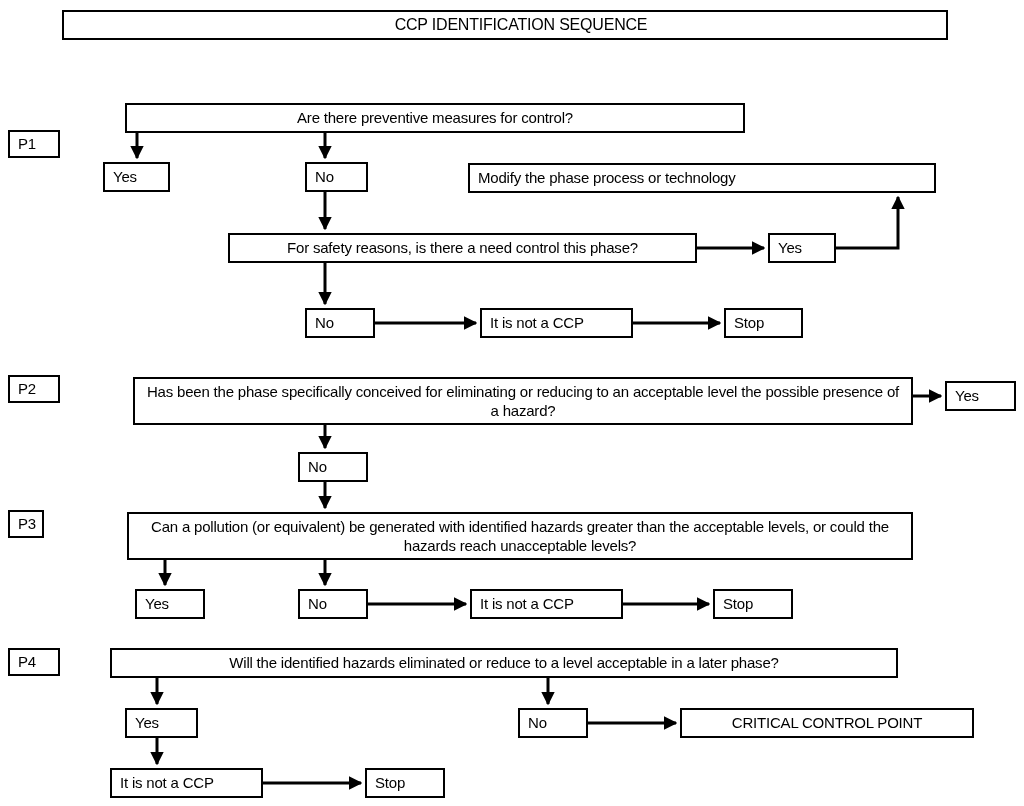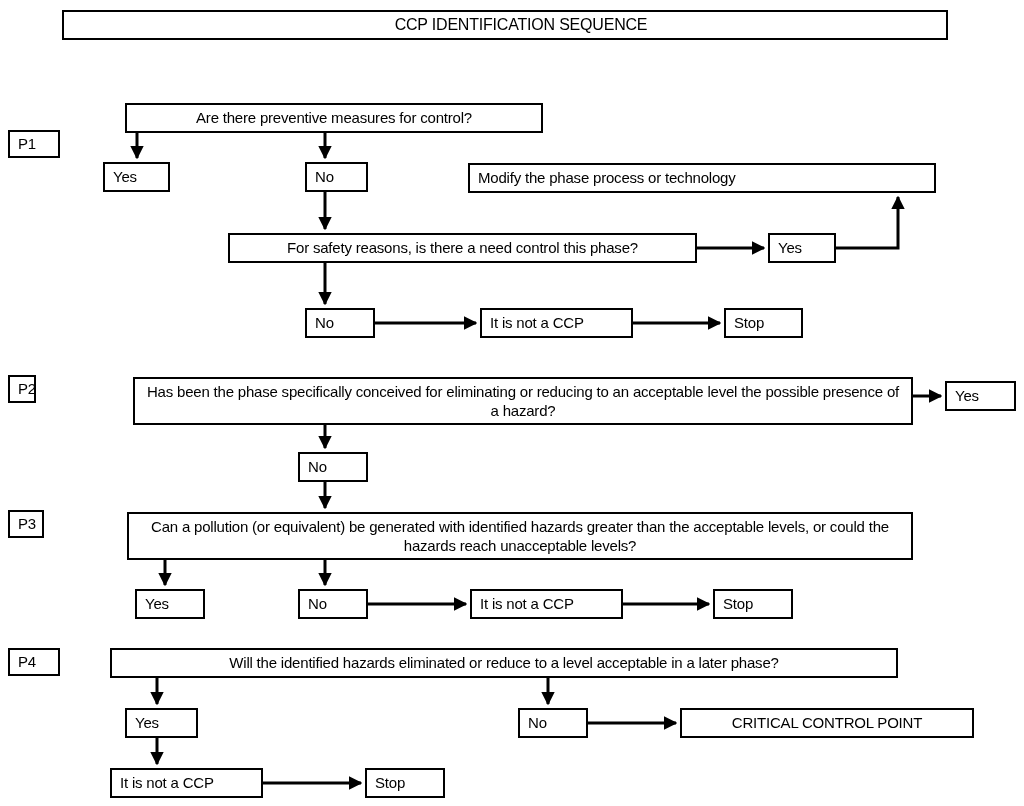--- a/index.html
+++ b/index.html
@@ -78,31 +78,31 @@
     <line x1="157" y1="678" x2="157" y2="704" marker-end="url(#arrow)"></line>
     <line x1="548" y1="678" x2="548" y2="704" marker-end="url(#arrow)"></line>
     <line x1="588" y1="723" x2="676" y2="723" marker-end="url(#arrow)"></line>
     <line x1="157" y1="738" x2="157" y2="764" marker-end="url(#arrow)"></line>
     <line x1="263" y1="783" x2="361" y2="783" marker-end="url(#arrow)"></line>
   </svg>
 
   <div class="box title" style="left:62px; top:10px; width:886px; height:30px;">CCP IDENTIFICATION SEQUENCE</div>
 
   <div class="box left" style="left:8px; top:104px; width:52px; height:28px;margin-top:26px;">P1</div>
-  <div class="box" style="left:125px; top:103px; width:418px; height:30px;">Are there preventive measures for control?</div>
+  <div class="box" style="left:125px; top:103px; width:620px; height:30px;">Are there preventive measures for control?</div>
   <div class="box left" style="left:103px; top:162px; width:67px; height:30px;">Yes</div>
   <div class="box left" style="left:305px; top:162px; width:63px; height:30px;">No</div>
   <div class="box left" style="left:468px; top:163px; width:468px; height:30px;">Modify the phase process or technology</div>
   <div class="box" style="left:228px; top:233px; width:469px; height:30px;">For safety reasons, is there a need control this phase?</div>
   <div class="box left" style="left:768px; top:233px; width:68px; height:30px;">Yes</div>
   <div class="box left" style="left:305px; top:308px; width:70px; height:30px;">No</div>
   <div class="box left" style="left:480px; top:308px; width:153px; height:30px;">It is not a CCP</div>
   <div class="box left" style="left:724px; top:308px; width:79px; height:30px;">Stop</div>
 
-  <div class="box left" style="left:8px; top:375px; width:28px; height:28px;">P2</div>
+  <div class="box left" style="left:8px; top:375px; width:52px; height:28px;">P2</div>
   <div class="box" style="left:133px; top:377px; width:780px; height:48px;">Has been the phase specifically conceived for eliminating or reducing to an acceptable level the possible presence of a hazard?</div>
   <div class="box left" style="left:945px; top:381px; width:71px; height:30px;">Yes</div>
   <div class="box left" style="left:298px; top:452px; width:70px; height:30px;">No</div>
 
   <div class="box left" style="left:8px; top:510px; width:36px; height:28px;">P3</div>
   <div class="box" style="left:127px; top:512px; width:786px; height:48px;">Can a pollution (or equivalent) be generated with identified hazards greater than the acceptable levels, or could the hazards reach unacceptable levels?</div>
   <div class="box left" style="left:135px; top:589px; width:70px; height:30px;">Yes</div>
   <div class="box left" style="left:298px; top:589px; width:70px; height:30px;">No</div>
   <div class="box left" style="left:470px; top:589px; width:153px; height:30px;">It is not a CCP</div>
   <div class="box left" style="left:713px; top:589px; width:80px; height:30px;">Stop</div>

